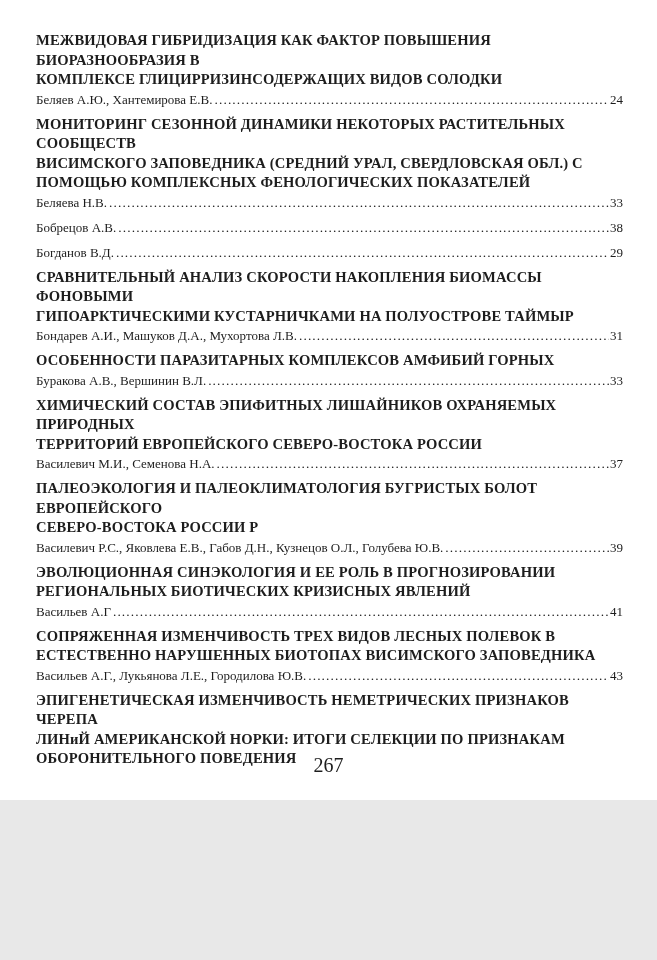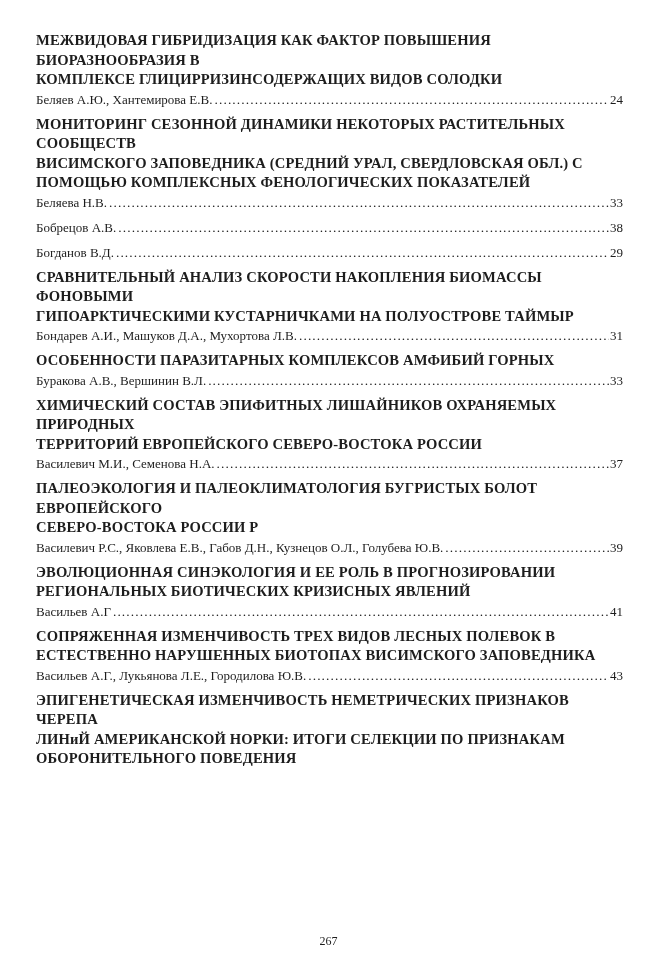--- a/index.html
+++ b/index.html
@@ -3,21 +3,21 @@
 <meta charset="utf-8">
 <style>
   html, body {
     margin: 0;
     padding: 0;
     background: #e8e8e8;
   }
   .page {
     position: relative;
     width: 657px;
-    height: 960px;
+    height: 800px;
     margin: 0 auto;
     background: #ffffff;
     color: #1d1d1d;
     font-family: "Liberation Serif", serif;
     overflow: hidden;
     box-sizing: border-box;
     padding-left: 44px;
   }
   .toc {
     position: absolute;
@@ -65,23 +65,23 @@
     color: #1d1d1d;
   }
   .pagenum {
     flex: 0 0 auto;
     white-space: nowrap;
   }
   .page-footer {
     position: absolute;
     left: 0;
     right: 0;
-    bottom: 11px;
+    bottom: 27px;
     text-align: center;
-    font-size: 12px;
+    font-size: 20px;
     line-height: 16px;
   }
 </style>
 </head>
 <body>
 
 <div class="page">
   <main class="toc">
   <section class="entry">
     <h2 class="title">МЕЖВИДОВАЯ ГИБРИДИЗАЦИЯ КАК ФАКТОР ПОВЫШЕНИЯ БИОРАЗНООБРАЗИЯ В

